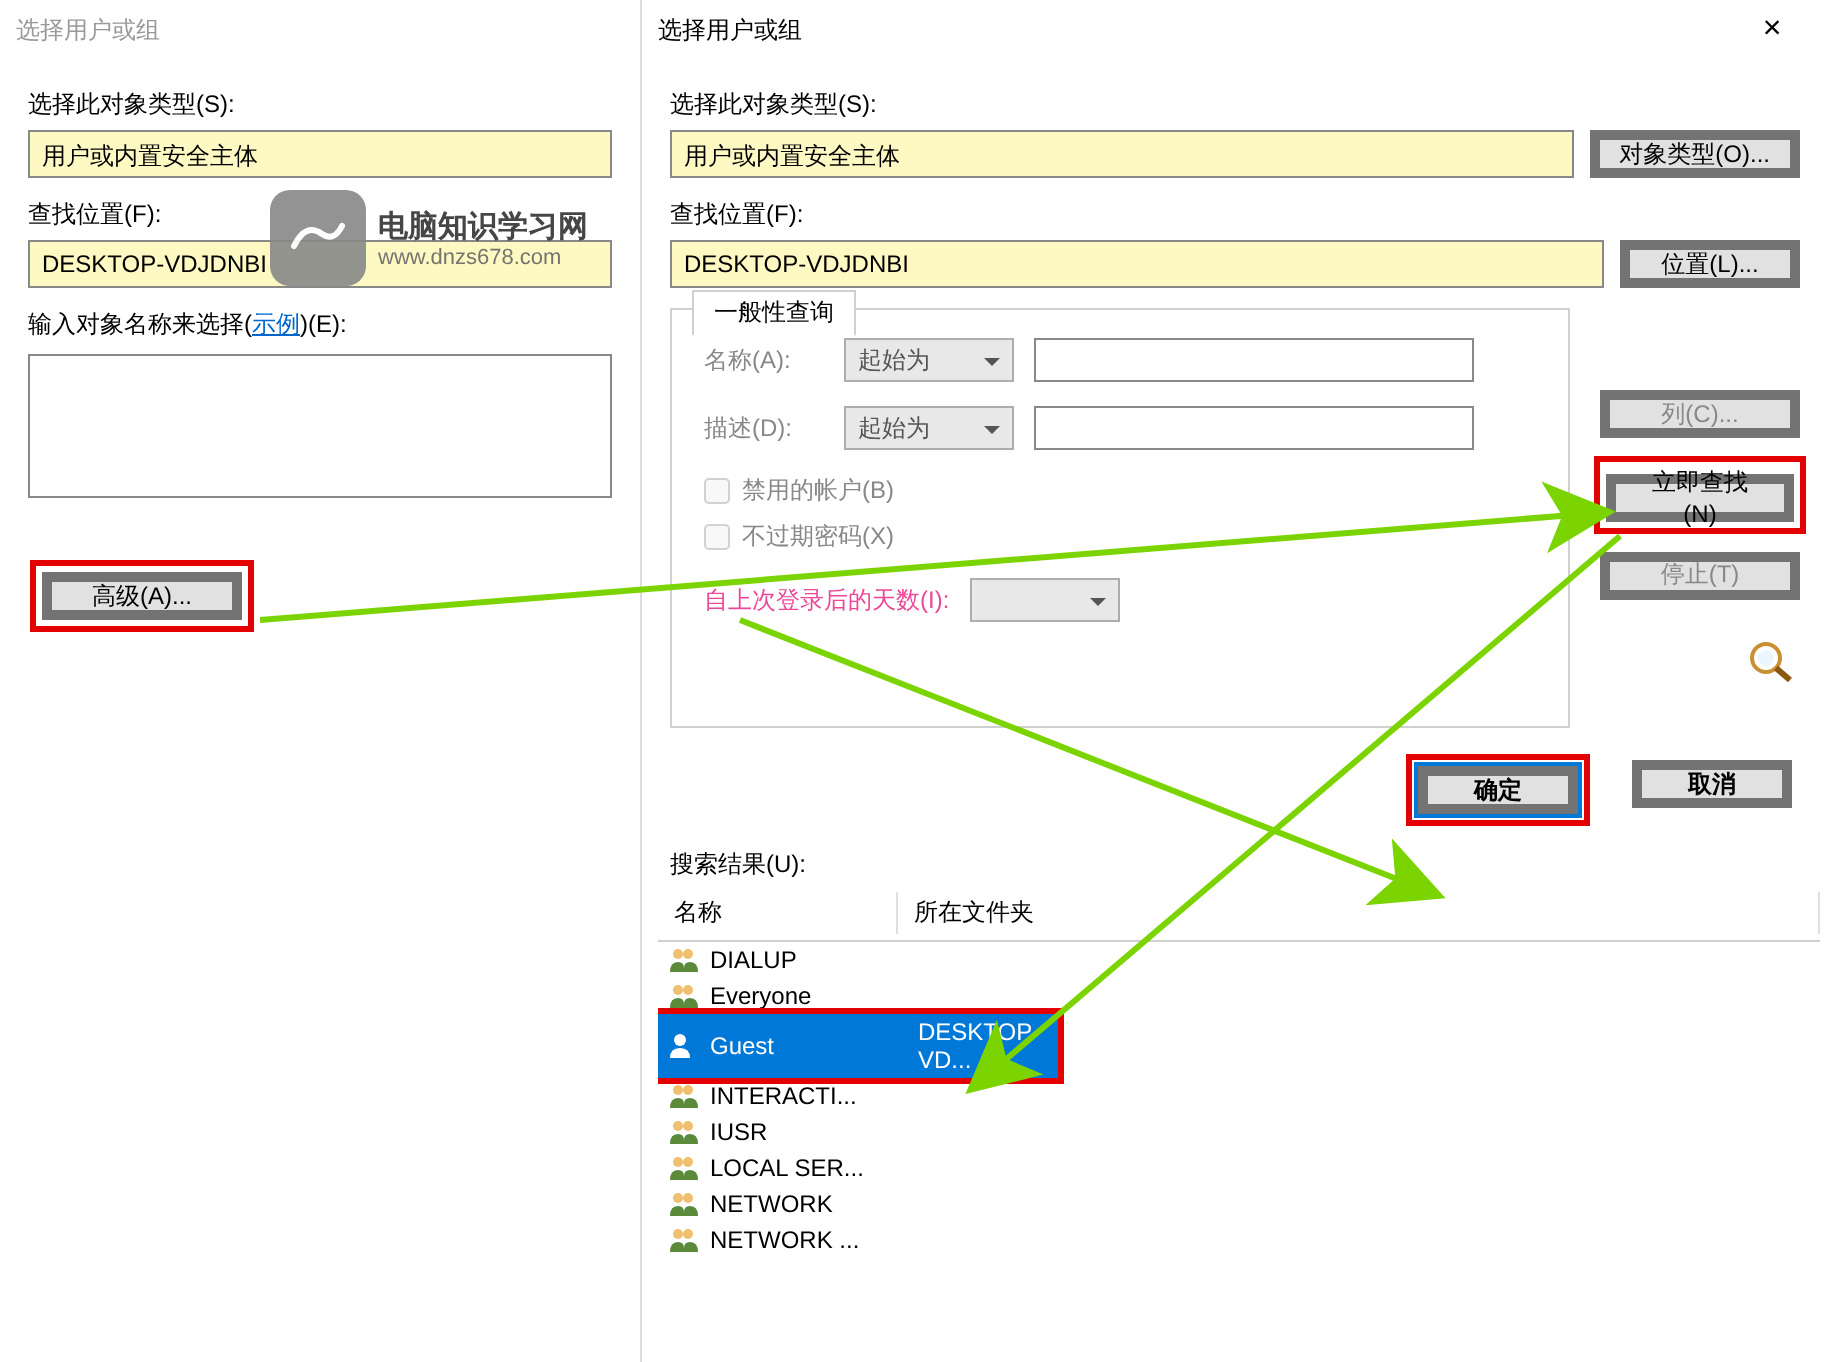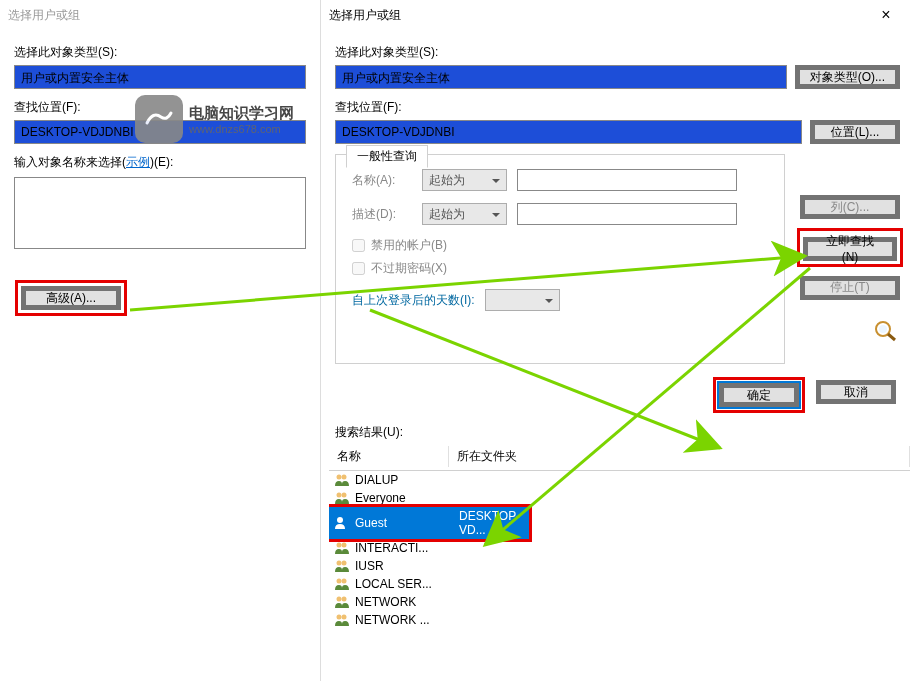--- a/index.html
+++ b/index.html
@@ -7,37 +7,37 @@
 .dialog { position: absolute; background: #fff; border: 1px solid #ccc; }
 .dialog.back { left: 0; top: 0; width: 320px; height: 681px; border: none; }
 .dialog.front { left: 320px; top: 0; width: 594px; height: 681px; border: none; border-left: 1px solid #ddd; }
 .titlebar { height: 30px; display: flex; align-items: center; padding: 0 8px; background: #fff; }
 .titlebar .title { color: #999; }
 .dialog.front .titlebar .title { color: #000; }
 .titlebar .close { margin-left: auto; width: 40px; text-align: center; font-size: 16px; cursor: default; }
 .body { padding: 8px 14px; }
 .label { margin: 6px 0 4px 0; }
 .field-row { display: flex; gap: 8px; align-items: stretch; margin-bottom: 10px; }
-.input { flex: 1; border: 1px solid #888; padding: 4px 6px; height: 24px; background: #1d4ed8; }
+.input { flex: 1; border: 1px solid #888; padding: 4px 6px; height: 24px; background: #fef9c3; }
 .btn { border: 5px solid #737373; background: #e1e1e1; padding: 3px 10px; min-width: 90px; height: 24px; text-align: center; cursor: default; display: inline-flex; align-items: center; justify-content: center; }
 .link { color: #0066cc; text-decoration: underline; cursor: pointer; }
 .textarea { width: 100%; height: 72px; border: 1px solid #888; margin-top: 6px; background: #fff; }
 .highlight-red { outline: 3px solid #e40000; outline-offset: 0px; }
 .tab-container { border: 1px solid #d0d0d0; margin-top: 4px; position: relative; padding: 14px 12px 18px 16px; }
 .tab-label { position: absolute; top: -10px; left: 10px; background: #fff; border: 1px solid #d0d0d0; border-bottom-color: #fff; padding: 2px 10px; }
 .query-row { display: flex; align-items: center; gap: 10px; margin-bottom: 12px; }
 .query-row .ql { width: 60px; color: #888; }
 .select { border: 1px solid #adadad; background: #e8e8e8; height: 22px; width: 85px; display: flex; align-items: center; padding: 0 6px; color: #555; position: relative; }
 .select::after { content: ""; position: absolute; right: 6px; top: 9px; border-left: 4px solid transparent; border-right: 4px solid transparent; border-top: 4px solid #555; }
 .qinput { flex: 1; max-width: 220px; height: 22px; border: 1px solid #888; background: #fff; }
 .checkbox-row { display: flex; align-items: center; gap: 6px; margin-bottom: 6px; color: #888; }
 .checkbox-row input { margin: 0; }
 .right-col { position: absolute; right: 14px; top: 195px; width: 100px; display: flex; flex-direction: column; gap: 12px; }
 .btn.disabled { color: #888; }
-.dlg-buttons { display: flex; gap: 14px; justify-content: flex-end; padding: 8px 18px 10px 18px; }
+.dlg-buttons { display: flex; gap: 24px; justify-content: flex-end; padding: 8px 18px 10px 18px; font-weight: bold; }
 .ok-btn { outline: 2px solid #0078d7; }
 .results-label { padding: 4px 14px 2px 14px; }
 .results-header { display: flex; border-bottom: 1px solid #d0d0d0; padding: 3px 0; }
 .results-header .col { padding: 2px 8px; border-right: 1px solid #e0e0e0; }
 .col-name { width: 120px; }
 .col-folder { flex: 1; }
 .results-list { height: 186px; overflow: hidden; }
 .result-row { display: flex; align-items: center; padding: 2px 4px; }
 .result-row .icon { width: 18px; height: 14px; margin-right: 4px; display: flex; align-items: center; justify-content: center; }
 .result-row .rname { width: 98px; overflow: hidden; white-space: nowrap; text-overflow: ellipsis; }
@@ -120,21 +120,21 @@
       </div>
       <div class="checkbox-row">
         <input type="checkbox" disabled="" style="">
         <span>禁用的帐户(B)</span>
       </div>
       <div class="checkbox-row">
         <input type="checkbox" disabled="" style="">
         <span>不过期密码(X)</span>
       </div>
       <div class="query-row" style="margin-top:12px;">
-        <div style="color:#0369a1;">自上次登录后的天数(I):</div>
+        <div style="color:#ec4899;">自上次登录后的天数(I):</div>
         <div class="select" style="width:75px;"></div>
       </div>
     </div>
 
   </div>
 
   <div class="right-col">
     <div class="btn disabled">列(C)...</div>
     <div class="highlight-red" style="padding:3px;">
       <div class="btn">立即查找(N)</div>

